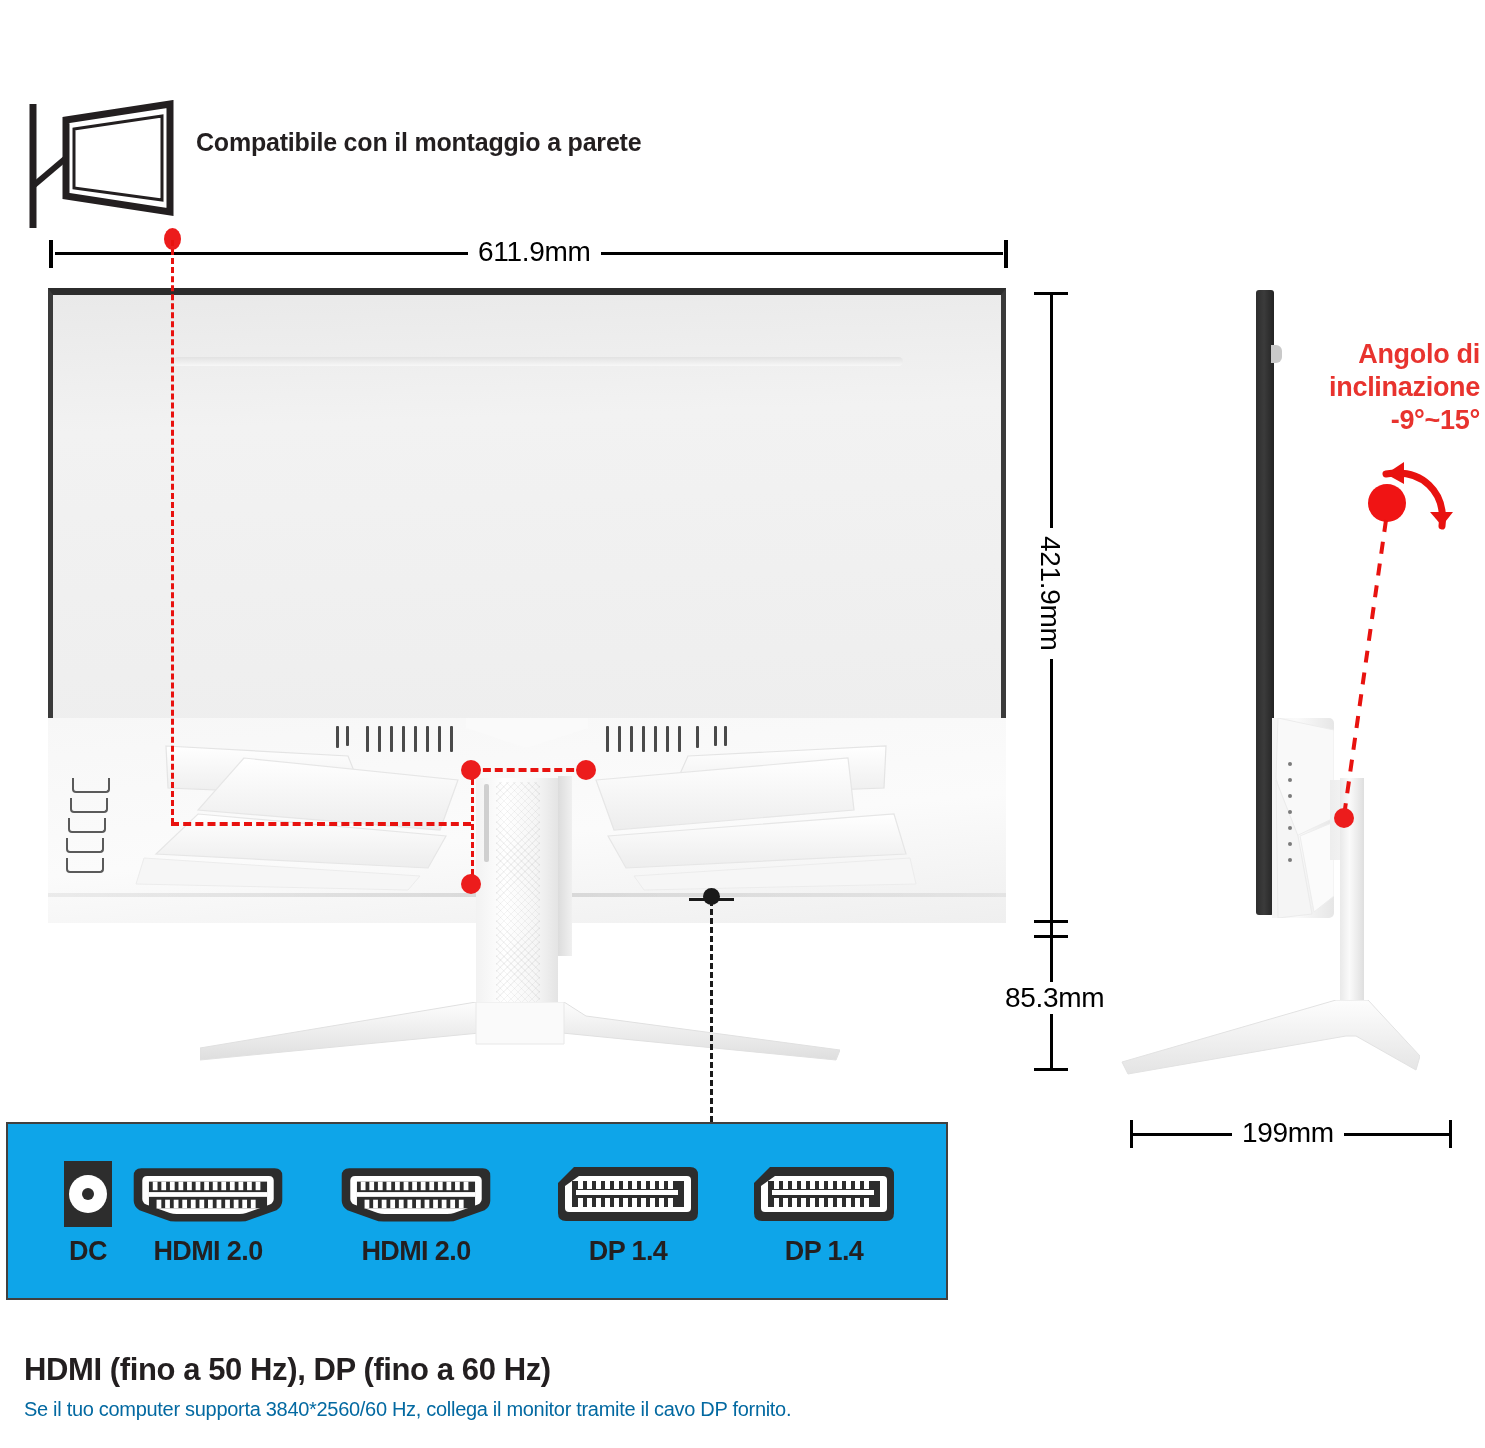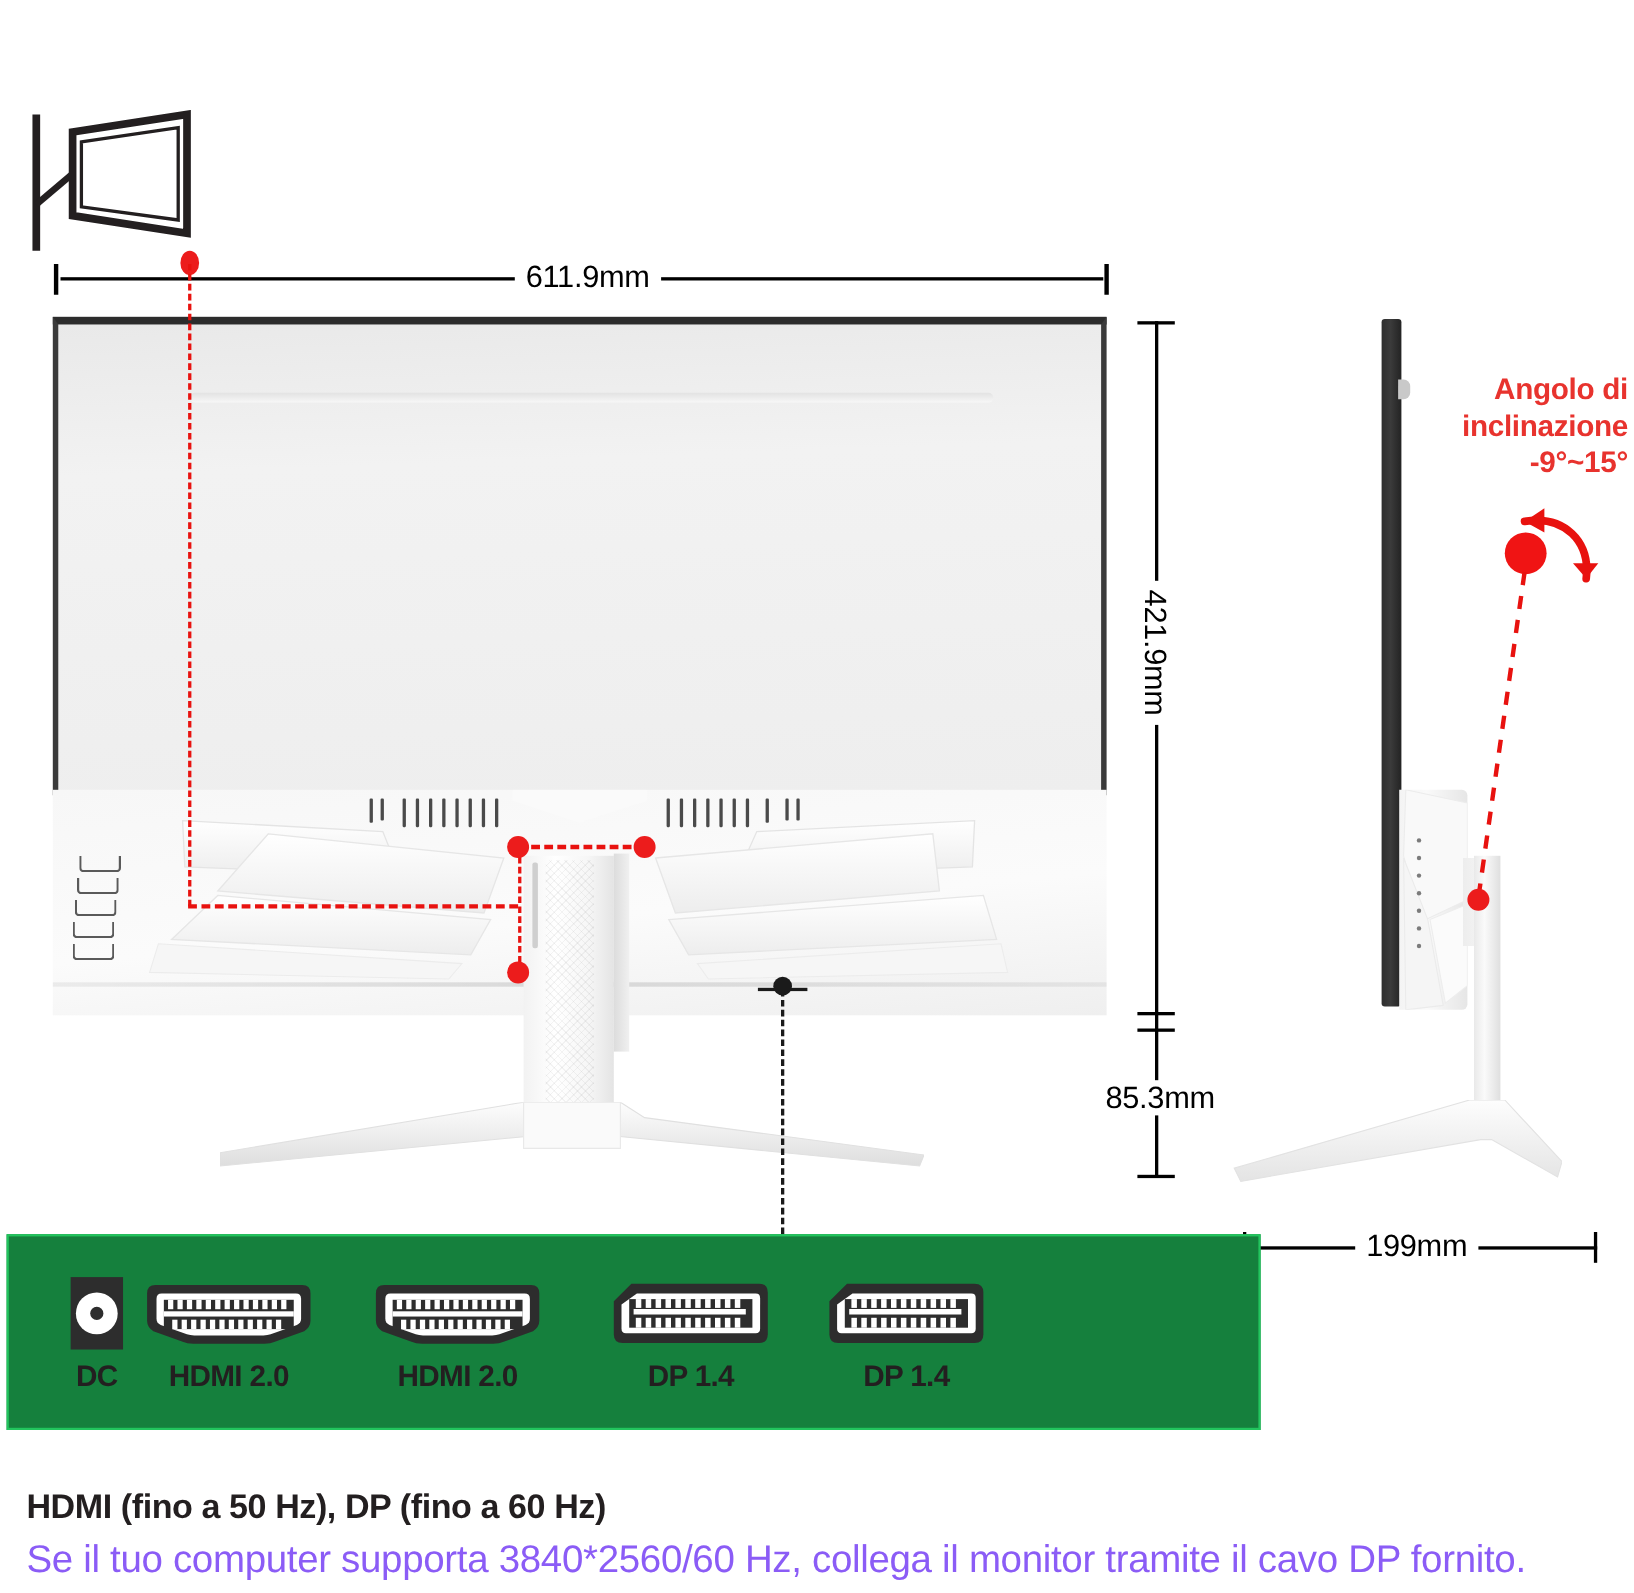--- a/index.html
+++ b/index.html
@@ -314,25 +314,25 @@
     width: 0;
     height: 222px;
     border-left: 3px dashed #1a1a1a;
   }
 
   
   .ports-box {
     position: absolute;
     left: 6px;
     top: 1122px;
-    width: 1140px;
+    width: 942px;
     height: 178px;
-    border: 2px solid #22c55e;
+    border: 2px solid #404040;
     box-sizing: border-box;
-    background: #15803d;
+    background: #0ea5e9;
   }
   .port-item {
     position: absolute;
     text-align: center;
     width: 160px;
   }
   .port-label {
     font-size: 27px;
     font-weight: bold;
     color: #231f20;
@@ -355,42 +355,43 @@
     font-size: 31px;
     font-weight: bold;
     color: #231f20;
     letter-spacing: -0.4px;
     white-space: nowrap;
   }
   .footer-sub {
     position: absolute;
     left: 24px;
     top: 1398px;
-    font-size: 35px;
-    color: #8b5cf6;
+    font-size: 20px;
+    color: #0369a1;
     letter-spacing: -0.3px;
     white-space: nowrap;
   }
 </style>
 </head>
 <body>
 
 <div id="page">
 
 
   <div class="wallmount-icon">
     <svg width="180" height="130" viewBox="0 0 180 130">
       <line x1="19" y1="4" x2="19" y2="128" stroke="#231f20" stroke-width="7"></line>
       <line x1="19" y1="86" x2="52" y2="58" stroke="#231f20" stroke-width="6"></line>
       <path d="M52,20 L156,4 L156,112 L52,96 Z" fill="none" stroke="#231f20" stroke-width="7"></path>
       <path d="M60,29 L148,16 L148,100 L60,88 Z" fill="none" stroke="#231f20" stroke-width="3"></path>
     </svg>
   </div>
 
   <div class="wallmount-text">
+    <div>Compatibile con il montaggio a parete</div>
   </div>
 
   <div>
     <div class="dim-line-h" style="left:55px; top:252px; width:948px;"></div>
     <svg style="position:absolute; left:48px; top:238px;" width="20" height="32">
       <line x1="3" y1="2" x2="3" y2="30" stroke="#000" stroke-width="4"></line>
     </svg>
     <svg style="position:absolute; left:996px; top:238px;" width="20" height="32">
       <line x1="10" y1="2" x2="10" y2="30" stroke="#000" stroke-width="4"></line>
     </svg>

